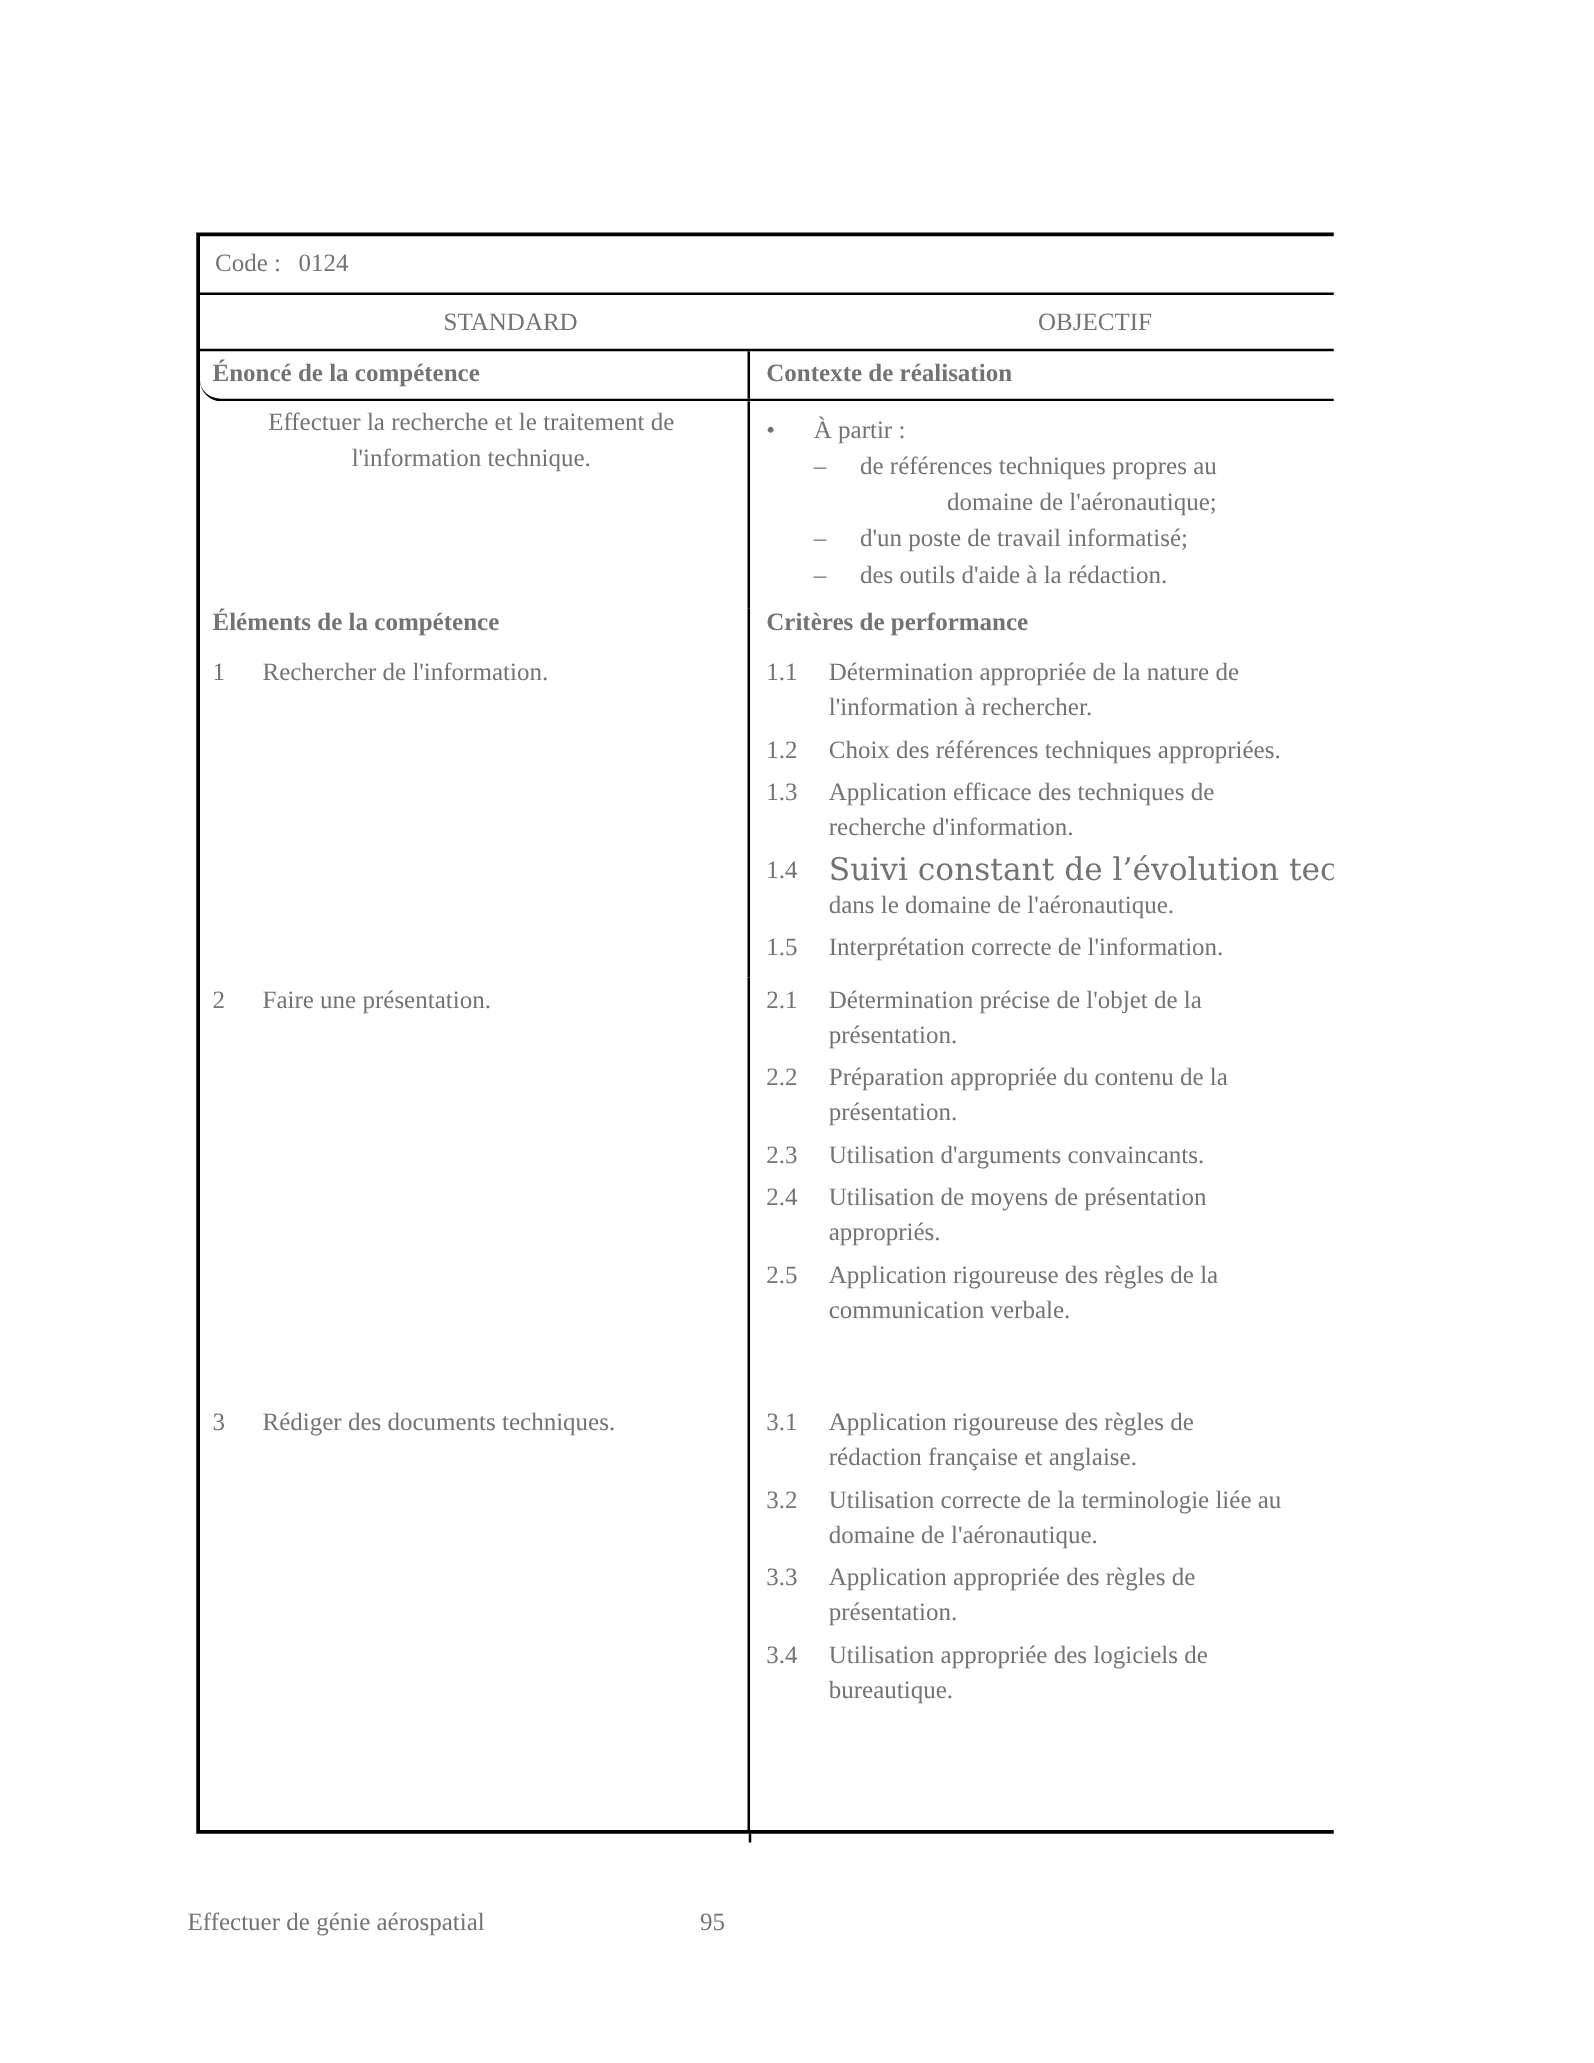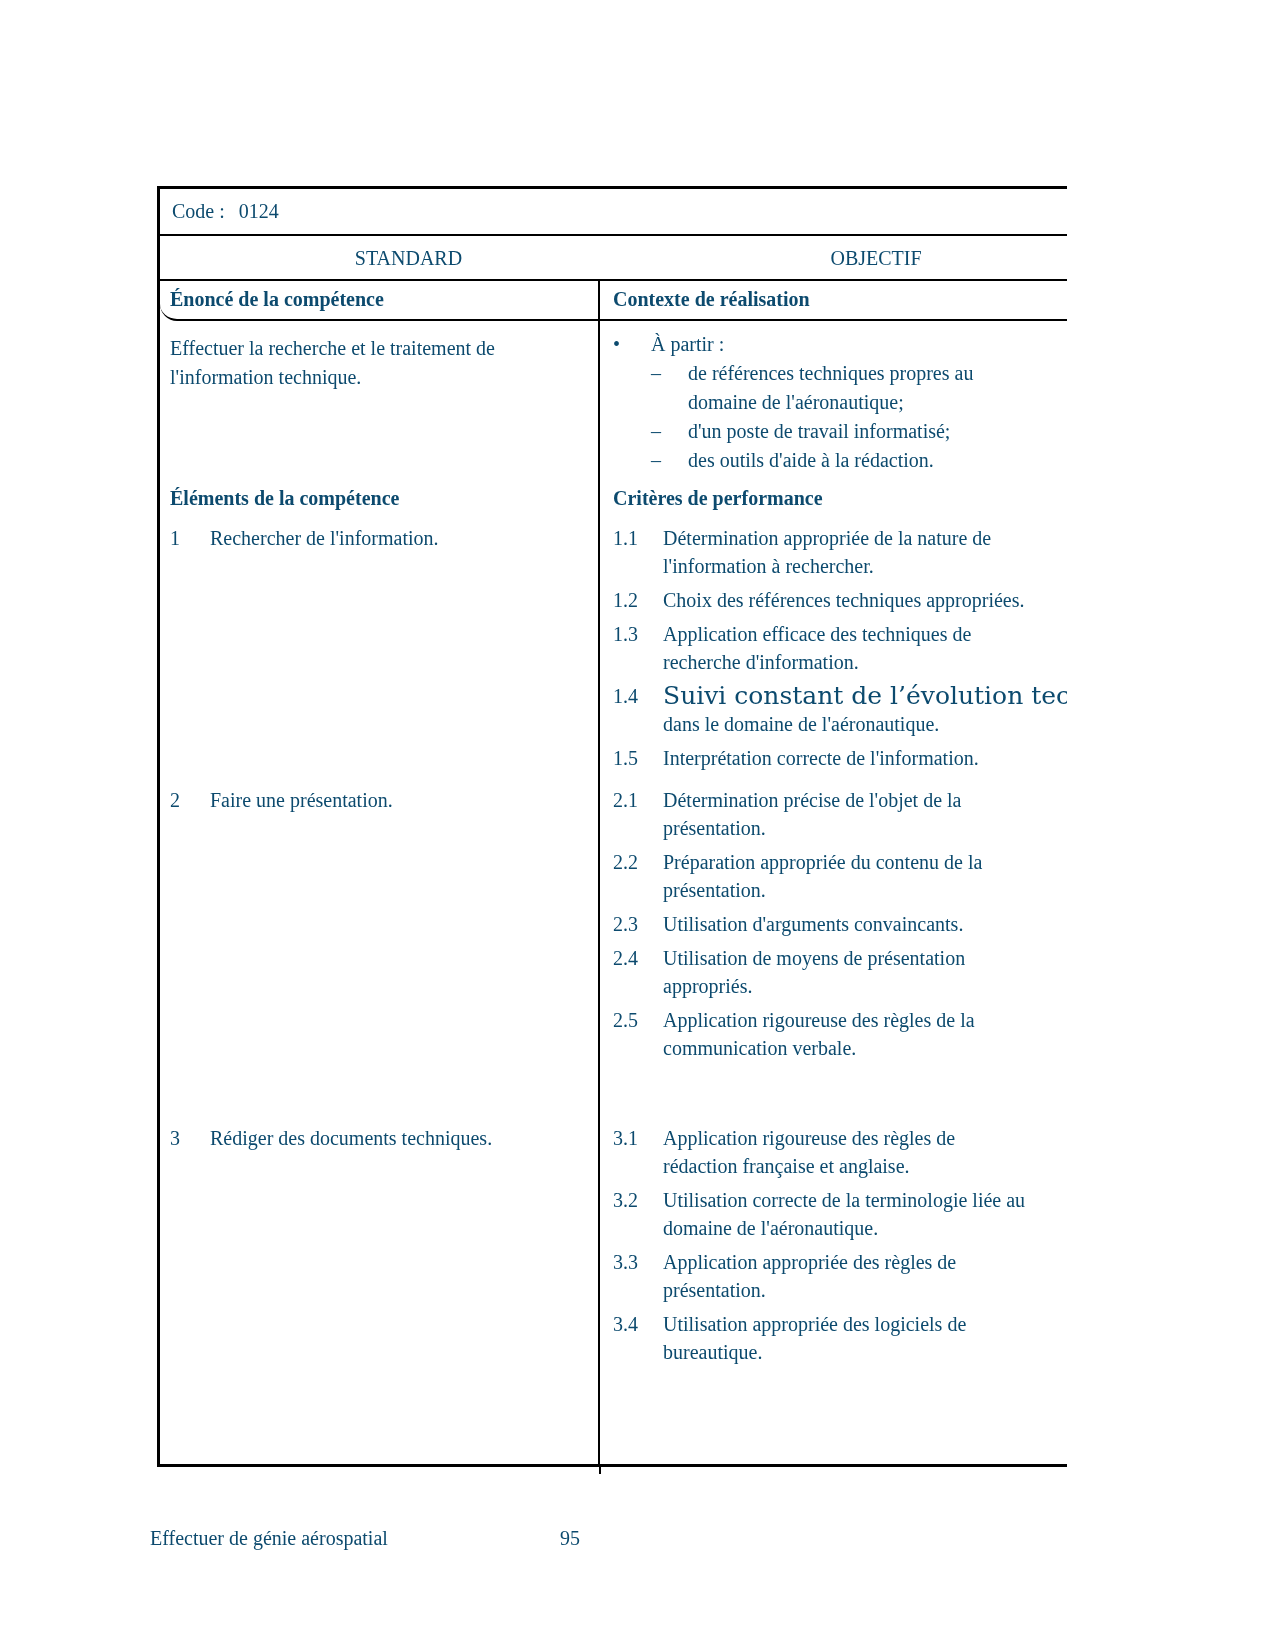--- a/index.html
+++ b/index.html
@@ -2,21 +2,21 @@
 <html><head>
 <meta charset="utf-8">
 <style>
   * { margin: 0; padding: 0; box-sizing: border-box; }
   html, body { background: #ffffff; }
   .page {
     position: relative;
     width: 1067px;
     height: 1650px;
     background: #ffffff;
-    color: #0c4a6e;
+    color: #737373;
     font-family: "Liberation Serif", serif;
     font-size: 20px;
     overflow: hidden;
   }
   .comp-table {
     position: absolute;
     left: 157px;
     top: 186px;
     width: 943px;
     height: 1281px;
@@ -49,30 +49,31 @@
   .scell-left { width: 440px; border-right: 2px solid #000; padding: 7px 0 0 10px; }
   .scell-right { flex: 1; padding: 7px 0 0 13px; }
   .row-body {
     flex: 1;
     display: grid;
     grid-template-columns: 440px 1fr;
     grid-template-rows: 166px 33px 262px 338px 1fr;
   }
   .lcell { border-right: 2px solid #000; }
   .enonce {
-    padding: 13px 14px 0 10px;
+    padding: 3px 14px 0 10px;
     line-height: 29px;
     white-space: pre-line;
+    text-align: center;
   }
   .contexte { padding: 9px 0 0 13px; line-height: 29px; }
   .ctx-intro { display: flex; }
   .ctx-bullet { width: 38px; flex: none; }
   .ctx-item { display: flex; margin-left: 38px; }
   .ctx-dash { width: 37px; flex: none; }
-  .ctx-text { white-space: pre-line; }
+  .ctx-text { white-space: pre-line; text-align: right; }
   .col-heading { font-weight: bold; }
   .col-heading.lh { padding-left: 10px; }
   .col-heading.rh { padding-left: 13px; }
   .elem-item { display: flex; padding: 4px 0 0 10px; line-height: 28px; }
   .elem-num { width: 40px; flex: none; }
   .crit-list { padding: 4px 0 0 13px; }
   .crit { display: flex; line-height: 28px; margin-bottom: 6px; }
   .crit-num { width: 50px; flex: none; }
   .crit-text { white-space: pre-line; }
   .alt-line {

